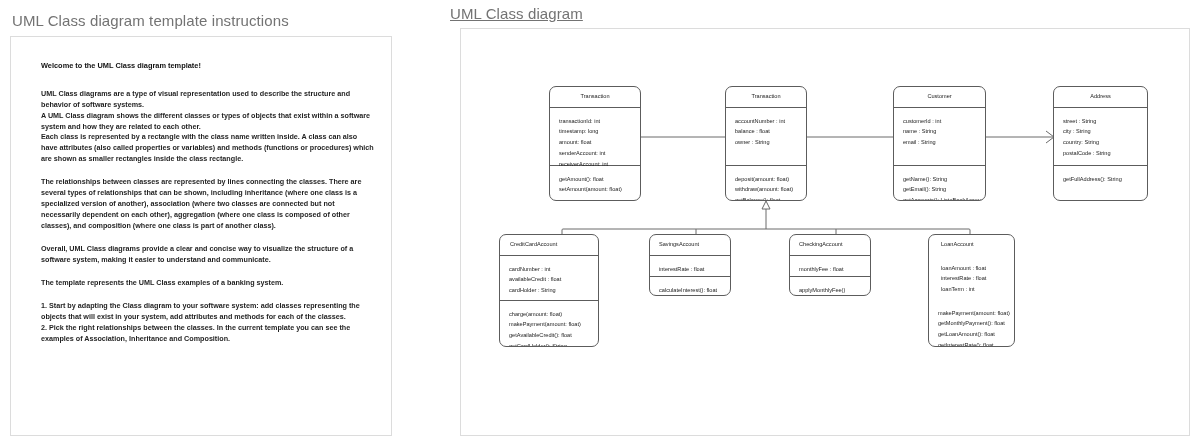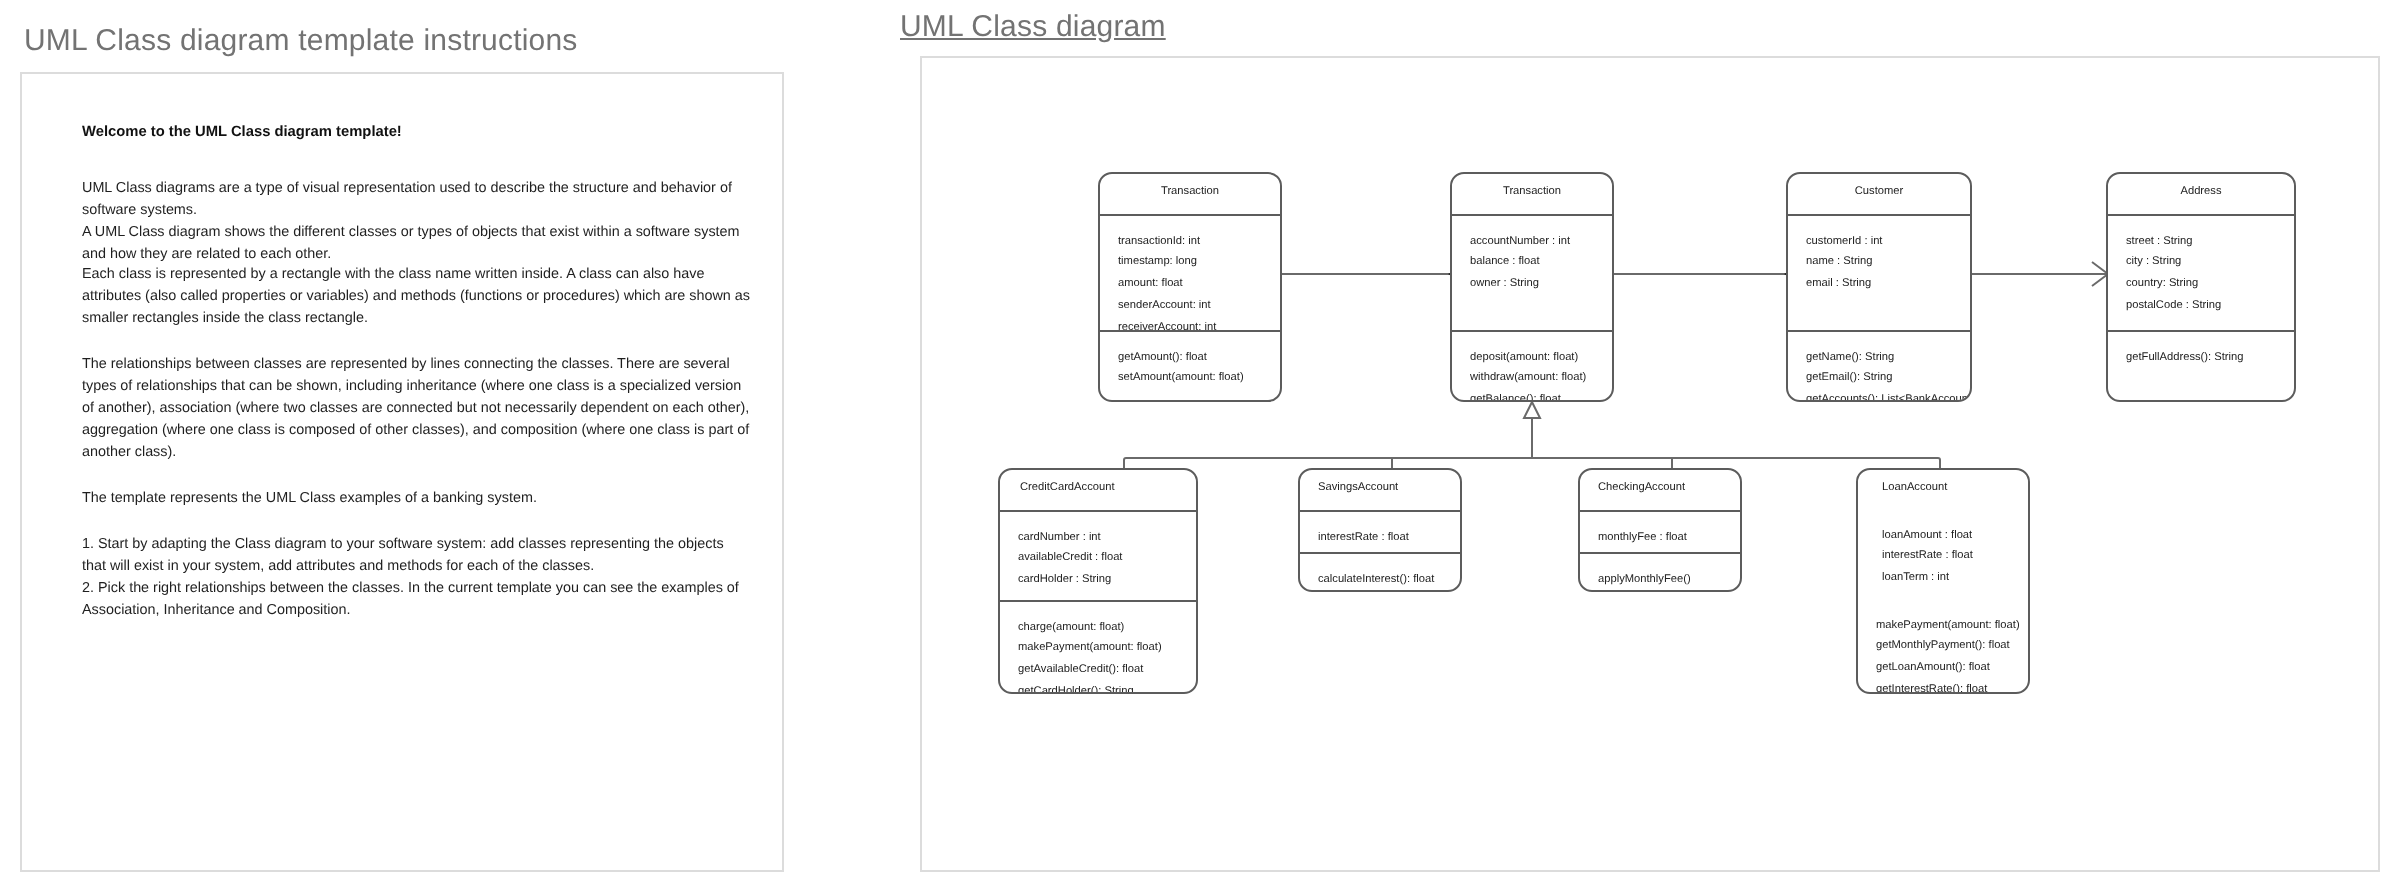--- a/index.html
+++ b/index.html
@@ -49,21 +49,21 @@
   .instr-h {
     font-size: 7.4px;
     font-weight: bold;
     color: #111;
     line-height: 1.45;
     margin: 0 0 17px 0;
   }
   .instr-h.second { margin-top: 16px; margin-bottom: 13px; }
   .instr-p {
     font-size: 7.2px;
-    font-weight: 400;
+    font-weight: 700;
     color: #1f1f1f;
     line-height: 1.52;
     margin: 0 0 12px 0;
     white-space: pre-line;
   }
 
   
   #diagram-card {
     position: absolute;
     left: 460px;
@@ -125,20 +125,21 @@
 
 <div class="panel-title" id="instructions-title">UML Class diagram template instructions</div>
 
 <div id="instructions-card">
   <div id="instructions-body">
     <div class="instr-h">Welcome to the UML Class diagram template!</div>
     <div class="instr-p">UML Class diagrams are a type of visual representation used to describe the structure and behavior of software systems.
 A UML Class diagram shows the different classes or types of objects that exist within a software system and how they are related to each other.
 Each class is represented by a rectangle with the class name written inside. A class can also have attributes (also called properties or variables) and methods (functions or procedures) which are shown as smaller rectangles inside the class rectangle.</div>
     <div class="instr-p">The relationships between classes are represented by lines connecting the classes. There are several types of relationships that can be shown, including inheritance (where one class is a specialized version of another), association (where two classes are connected but not necessarily dependent on each other), aggregation (where one class is composed of other classes), and composition (where one class is part of another class).</div>
+    <div class="instr-p">Overall, UML Class diagrams provide a clear and concise way to visualize the structure of a software system, making it easier to understand and communicate.</div>
     <div class="instr-p">The template represents the UML Class examples of a banking system.</div>
     <div class="instr-p">1. Start by adapting the Class diagram to your software system: add classes representing the objects that will exist in your system, add attributes and methods for each of the classes.
 2. Pick the right relationships between the classes. In the current template you can see the examples of Association, Inheritance and Composition.</div>
   </div>
 </div>
 
 <div class="panel-title" id="diagram-title">UML Class diagram</div>
 
 <div id="diagram-card">
   <div id="diagram-canvas">

